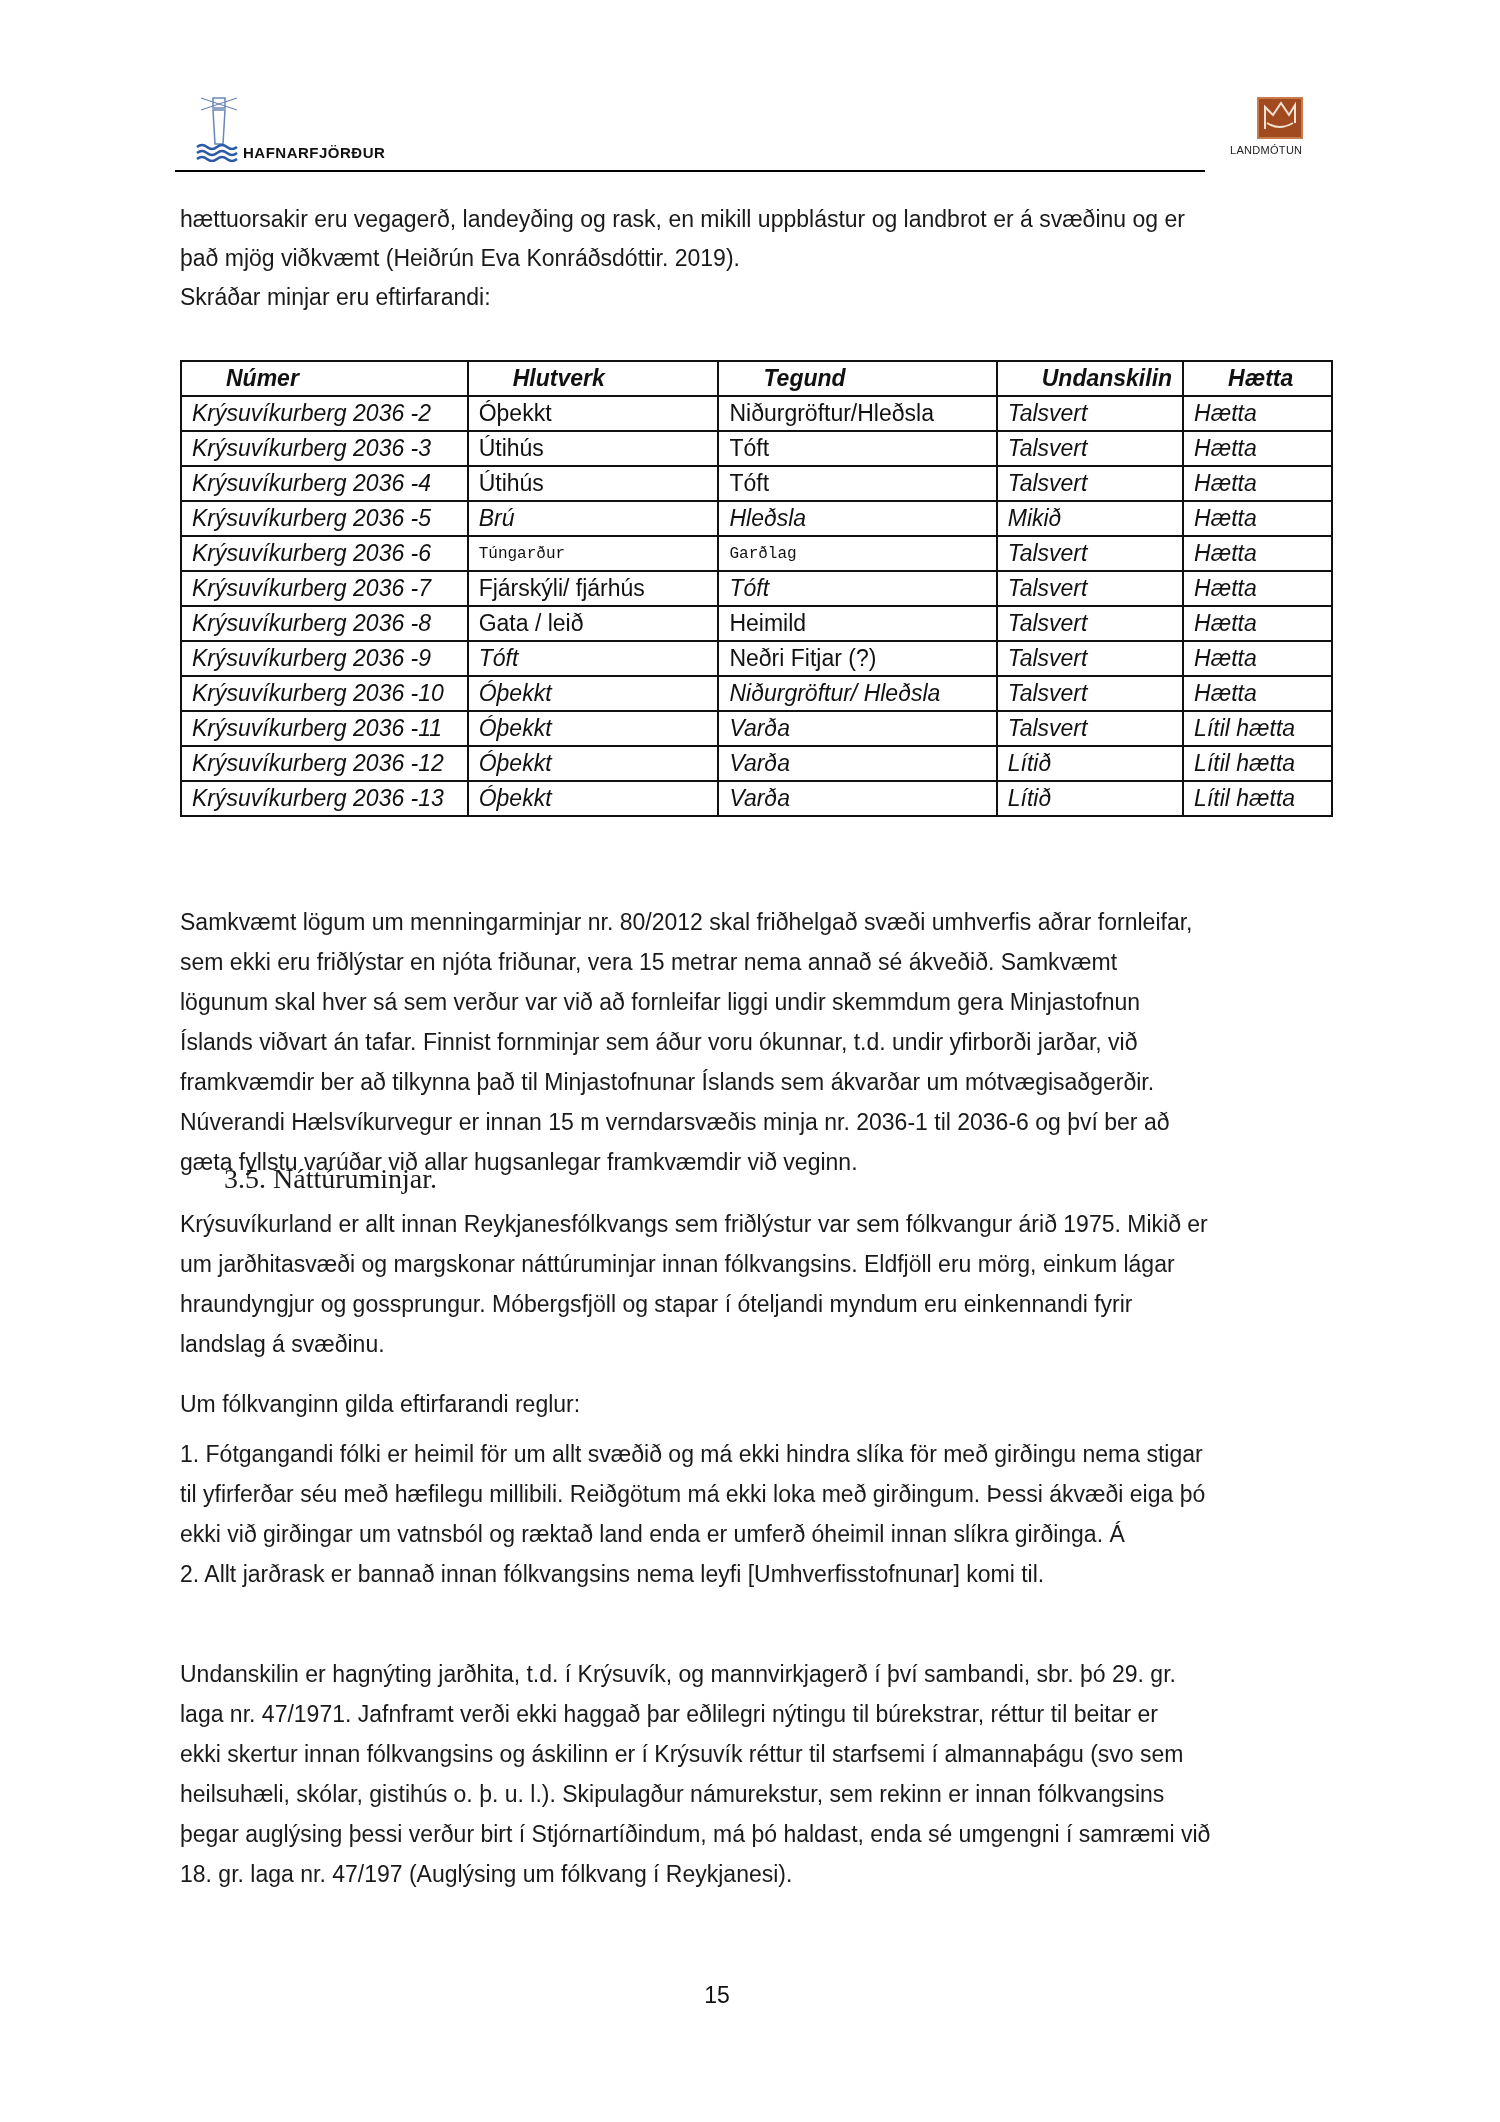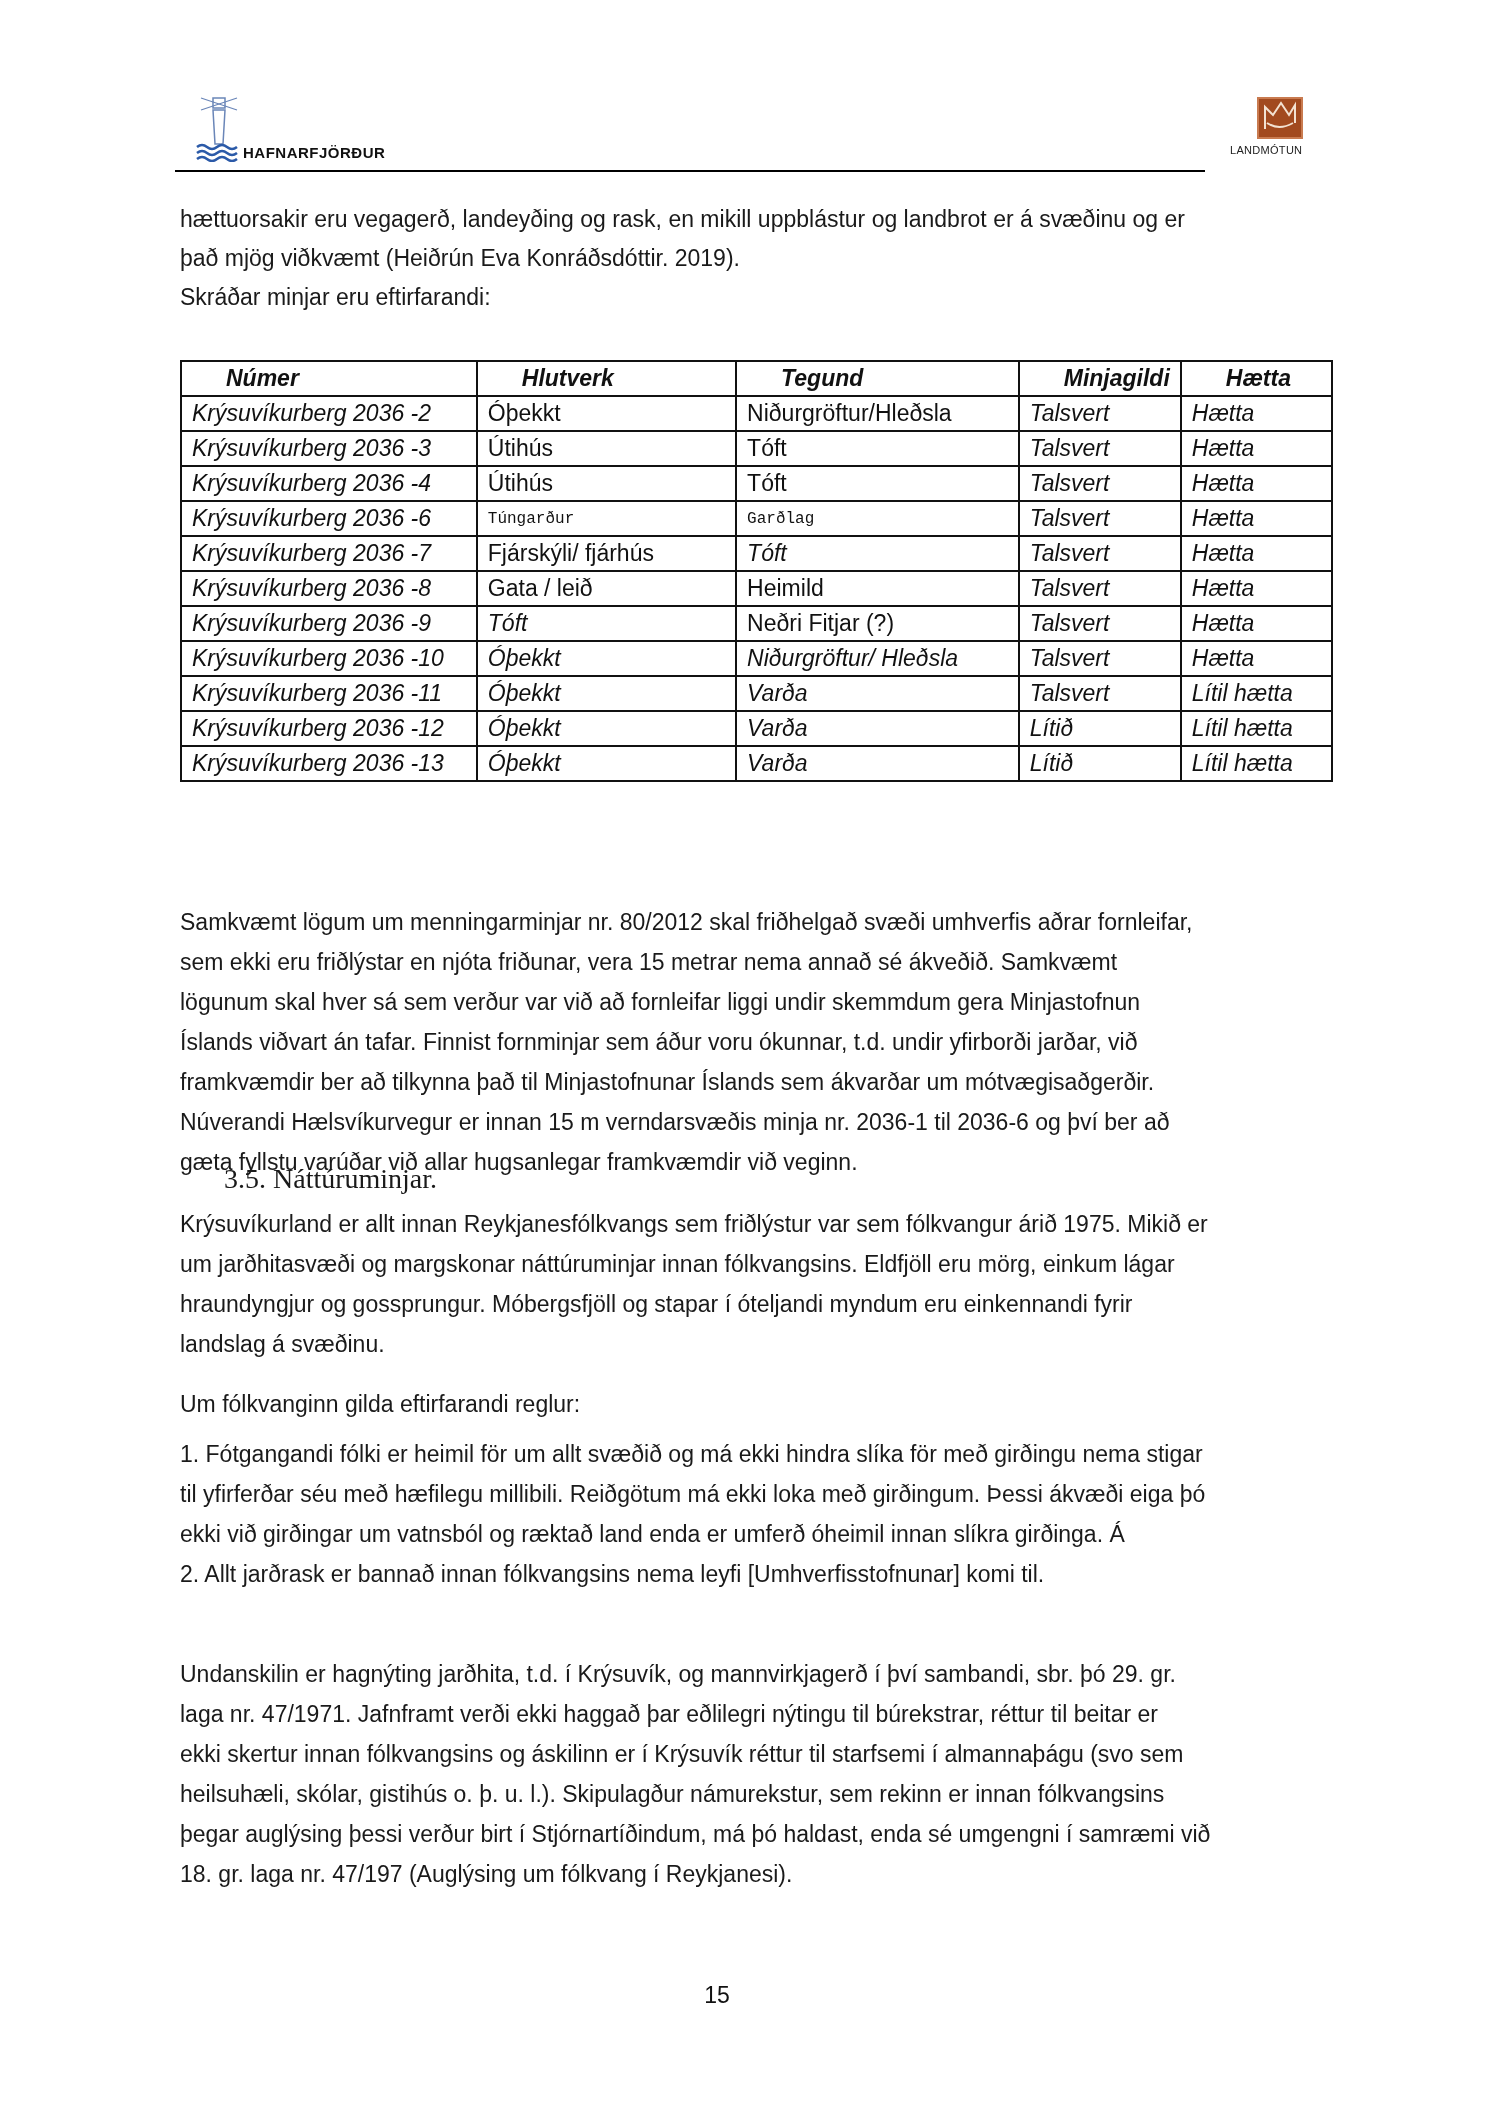--- a/index.html
+++ b/index.html
@@ -89,21 +89,21 @@
       <col class="c2">
       <col class="c3">
       <col class="c4">
       <col class="c5">
     </colgroup>
   <thead>
     <tr>
       <th>Númer</th>
       <th>Hlutverk</th>
       <th>Tegund</th>
-      <th>Minjagildi</th>
+      <th>Undanskilin</th>
       <th>Hætta</th>
     </tr>
   </thead>
   <tbody>
     <tr>
       <td class="it">Krýsuvíkurberg 2036 -2</td>
       <td>Óþekkt</td>
       <td>Niðurgröftur/Hleðsla</td>
       <td class="it">Talsvert</td>
       <td class="it">Hætta</td>
@@ -113,20 +113,27 @@
       <td>Útihús</td>
       <td>Tóft</td>
       <td class="it">Talsvert</td>
       <td class="it">Hætta</td>
     </tr>
     <tr>
       <td class="it">Krýsuvíkurberg 2036 -4</td>
       <td>Útihús</td>
       <td>Tóft</td>
       <td class="it">Talsvert</td>
+      <td class="it">Hætta</td>
+    </tr>
+    <tr>
+      <td class="it">Krýsuvíkurberg 2036 -5</td>
+      <td class="it">Brú</td>
+      <td class="it">Hleðsla</td>
+      <td class="it">Mikið</td>
       <td class="it">Hætta</td>
     </tr>
     <tr>
       <td class="it">Krýsuvíkurberg 2036 -6</td>
       <td class="serif">Túngarður</td>
       <td class="serif">Garðlag</td>
       <td class="it">Talsvert</td>
       <td class="it">Hætta</td>
     </tr>
     <tr>

